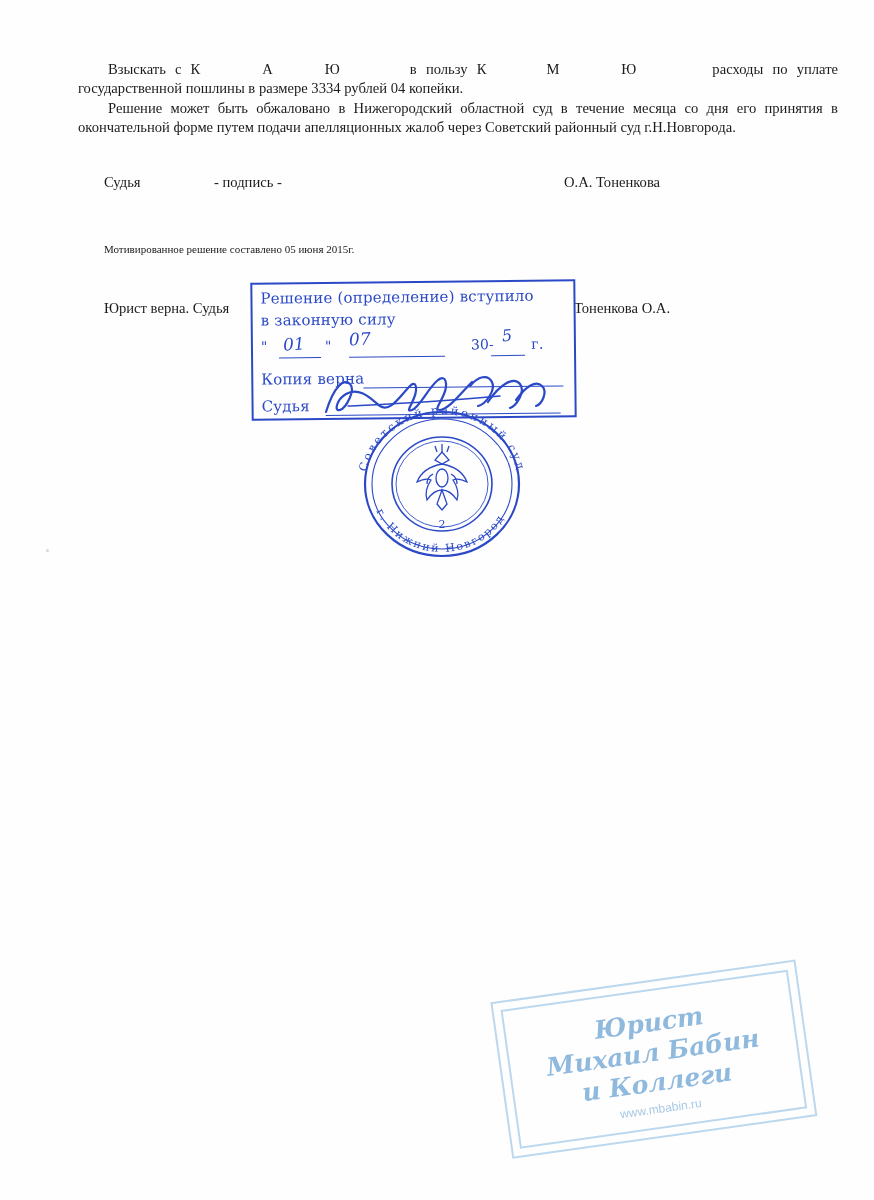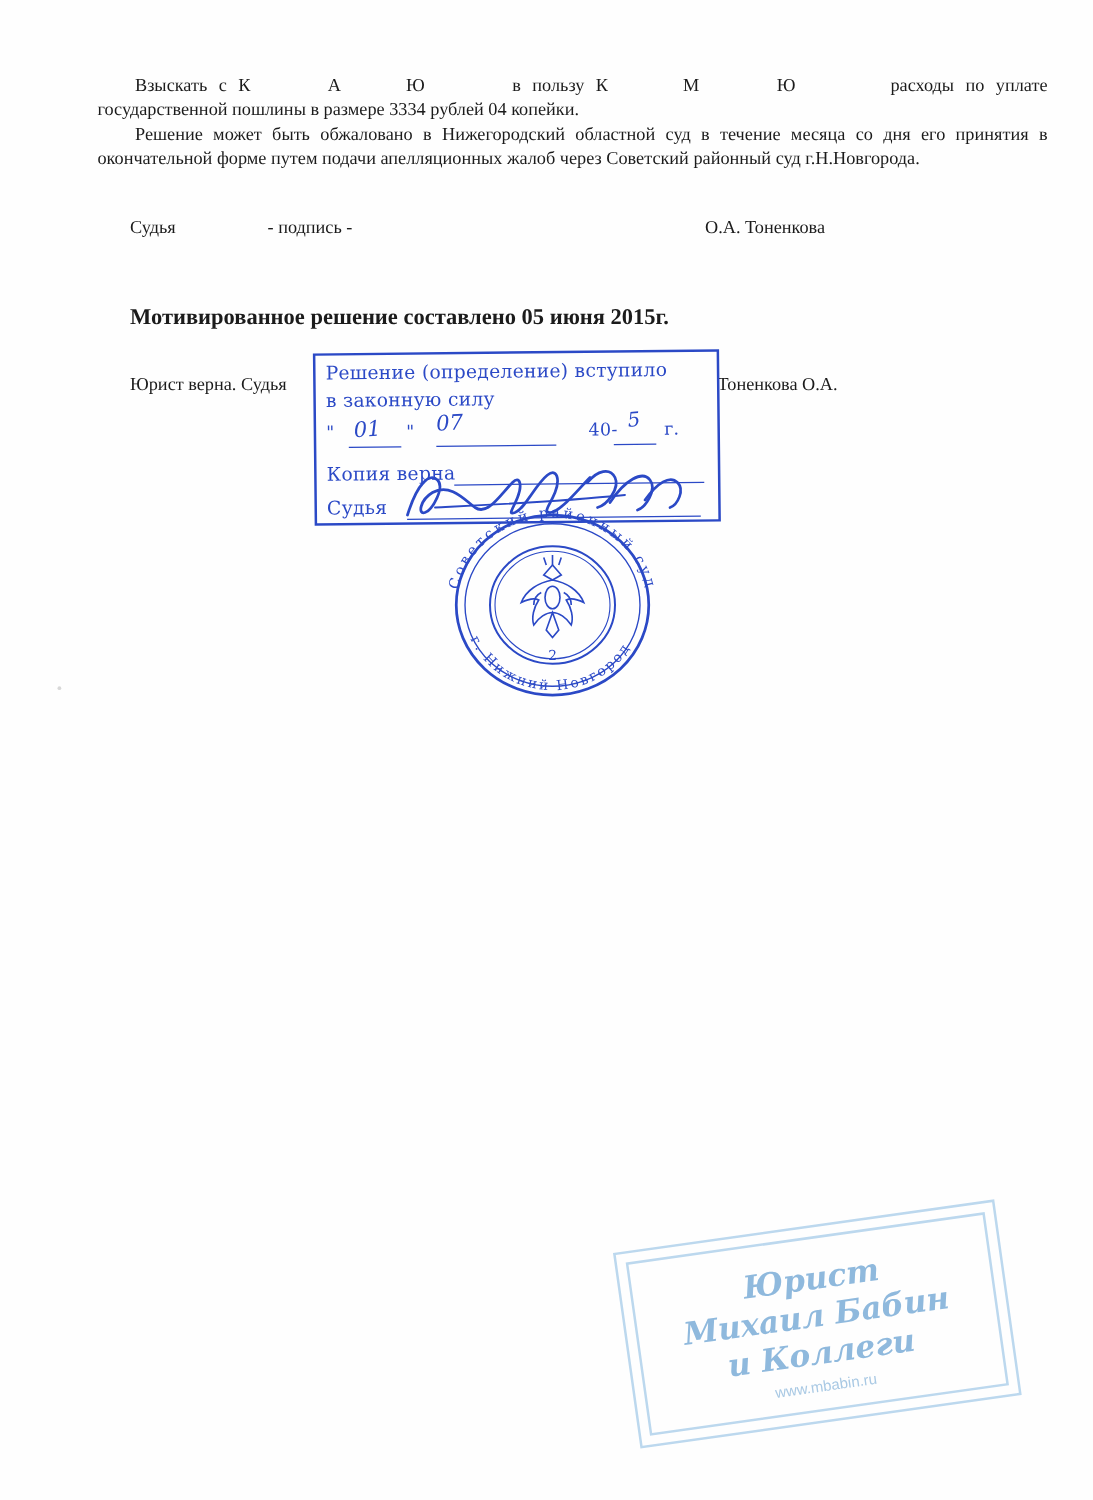--- a/index.html
+++ b/index.html
@@ -58,22 +58,21 @@
     font-size: 14.6px;
   }
   .signature-row .sig-label { display: inline-block; width: 110px; }
   .signature-row .sig-mark { display: inline-block; width: 350px; }
   .signature-row .sig-name { display: inline-block; }
 
   .motivated-row {
     position: absolute;
     left: 104px;
     top: 243px;
-    font-size: 18px;
-    font-weight: bold;
+    font-size: 11px;
   }
 
   .copy-row {
     position: absolute;
     left: 104px;
     top: 300px;
     width: 720px;
     font-size: 14.6px;
   }
   .copy-row .copy-label { display: inline-block; width: 470px; }
@@ -224,21 +223,21 @@
   </div>
 
   <div class="stamp-rect">
     <div class="line l1">Решение (определение) вступило</div>
     <div class="line l2">в законную силу</div>
     <div class="line l3">
       <span>"</span>
       <span style="display:inline-block;width:48px"></span>
       <span>"</span>
       <span style="display:inline-block;width:130px"></span>
-      <span>40-</span>
+      <span>30-</span>
       <span style="display:inline-block;width:28px"></span>
       <span>г.</span>
     </div>
     <div class="line l4">Копия верна</div>
     <div class="line l5">Судья</div>
 
     <div class="rule r-day"></div>
     <div class="rule r-month"></div>
     <div class="rule r-year"></div>
     <div class="rule r-copy"></div>

